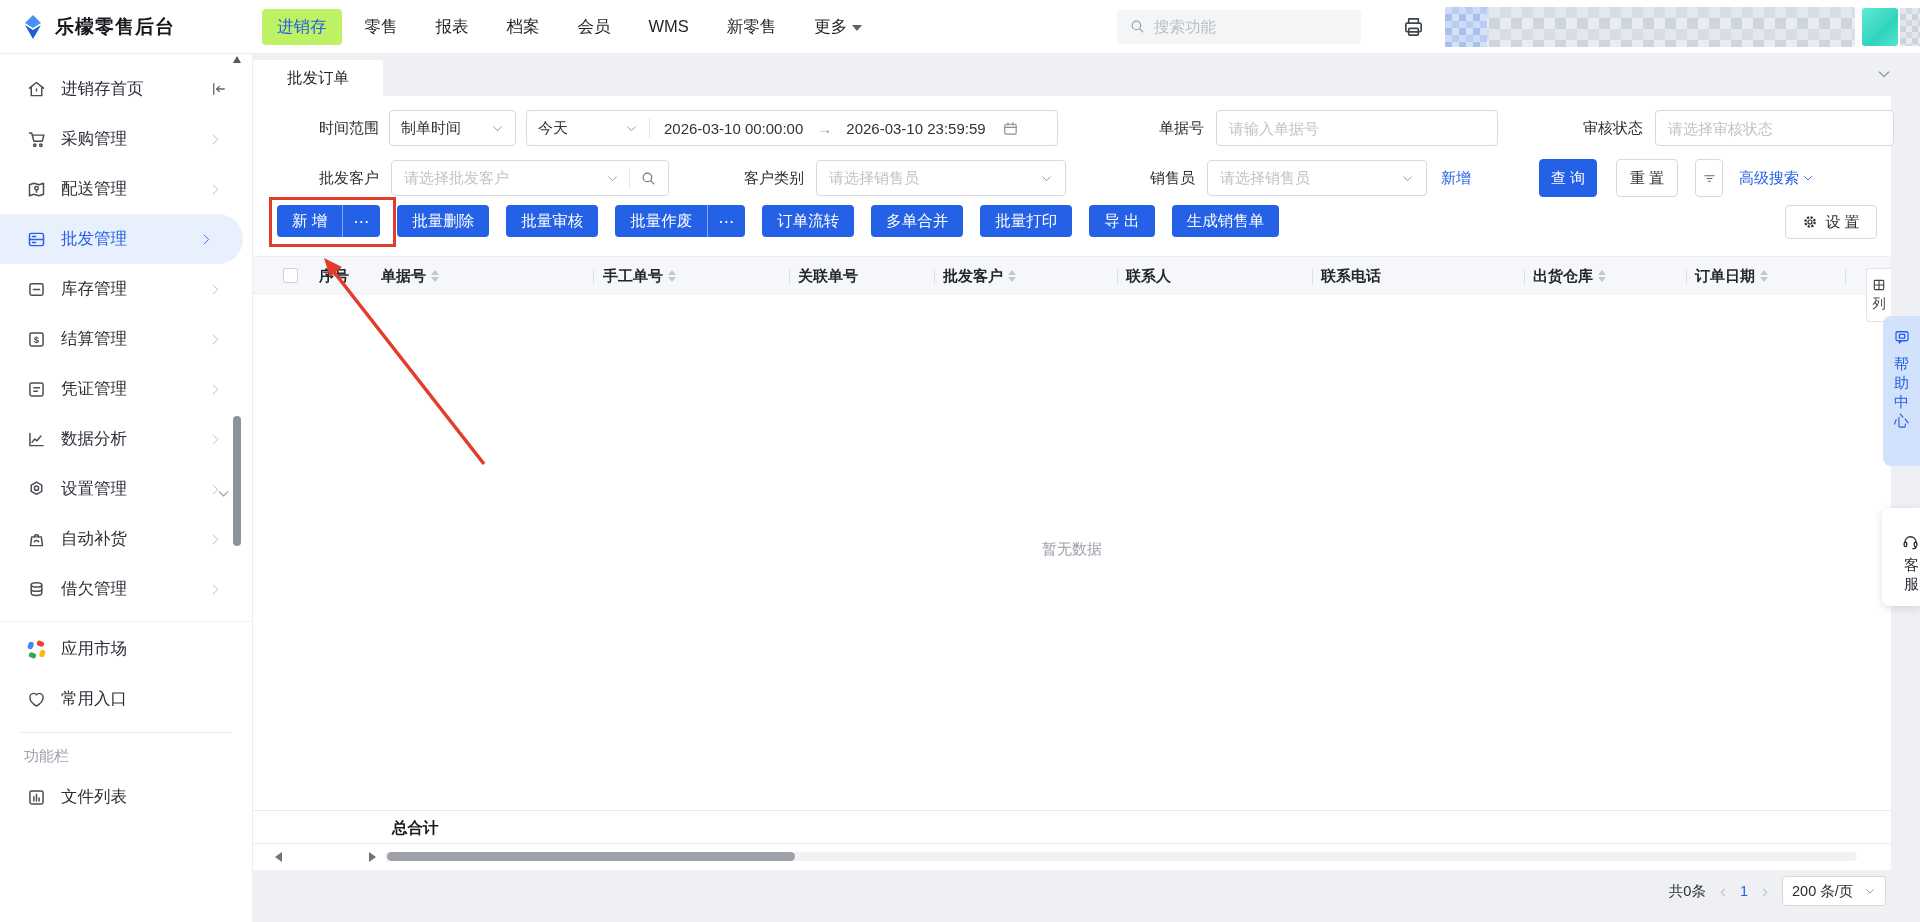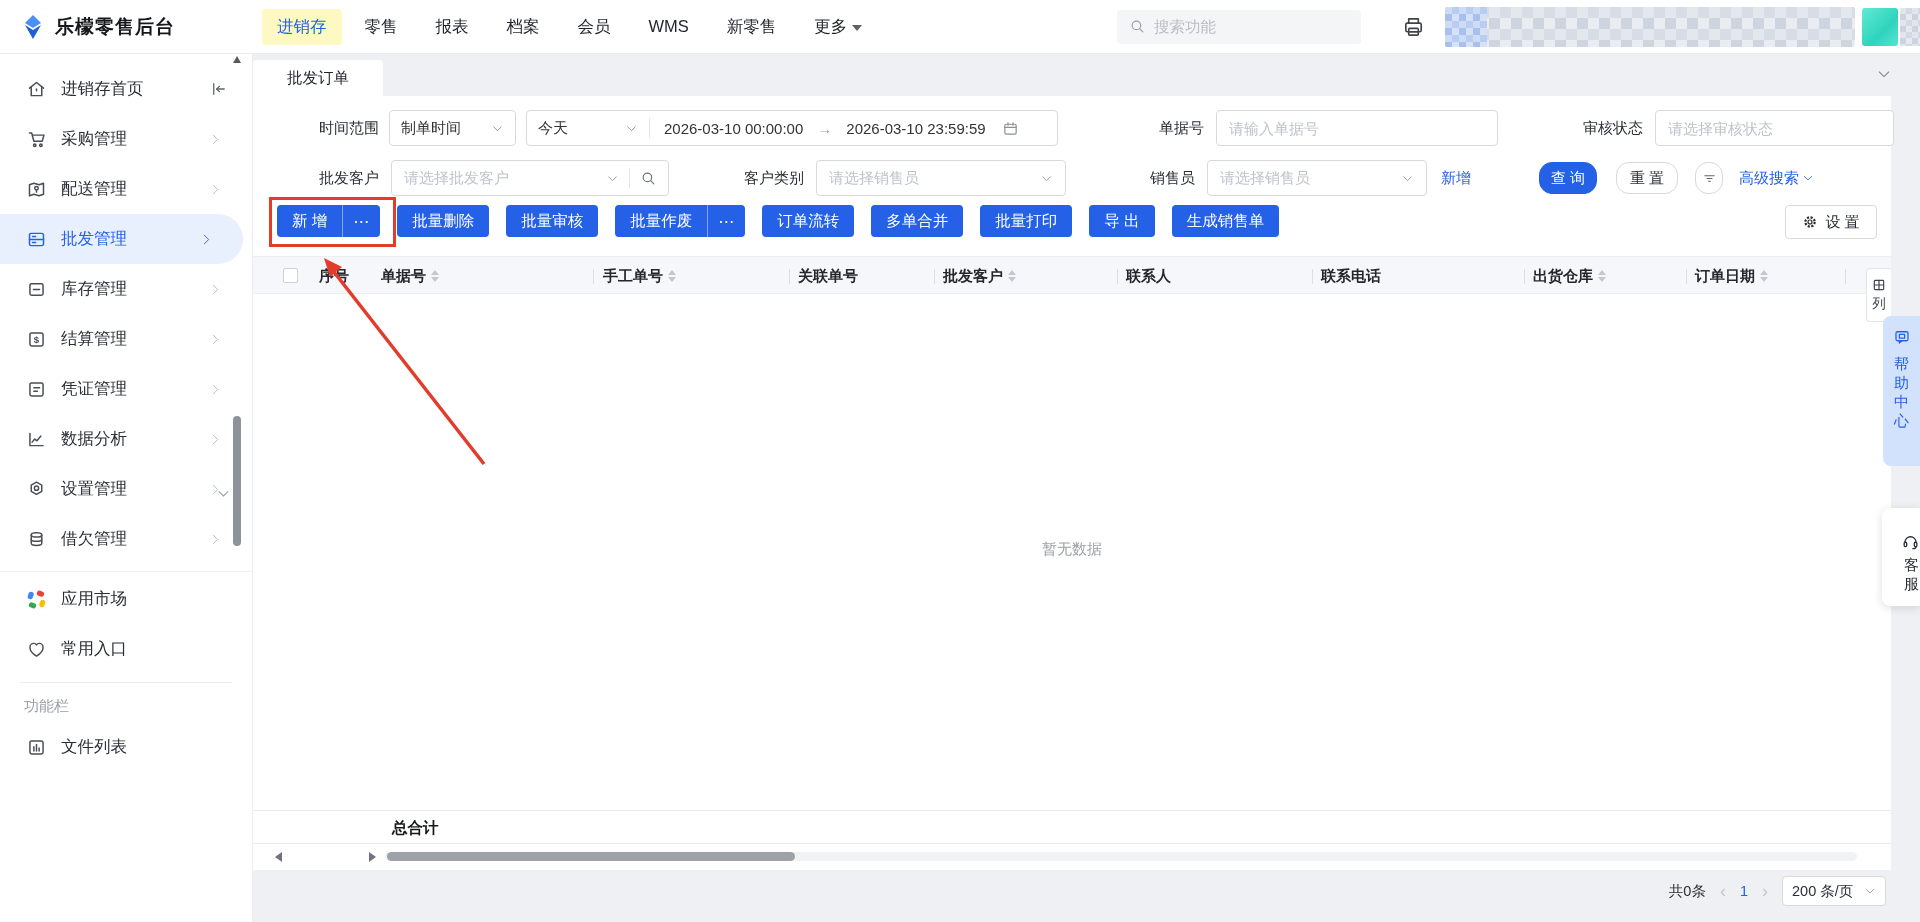--- a/index.html
+++ b/index.html
@@ -8,21 +8,21 @@
   svg.s { fill:none; stroke:currentColor; stroke-width:1.7; stroke-linecap:round; stroke-linejoin:round; display:block; }
   svg { display:block; }
 
   
   .topbar { position:absolute; top:0; left:0; width:1920px; height:54px; background:#fff; border-bottom:1px solid #ebedf0; z-index:30; }
   .tb-abs { position:absolute; top:50%; transform:translateY(-50%); }
   .logo { left:20px; display:flex; align-items:center; gap:9px; }
   .logo-text { font-size:19px; font-weight:bold; color:#17181c; letter-spacing:1px; }
   .mainnav { left:262px; display:flex; align-items:center; gap:8px; }
   .nav-item { font-size:16.5px; color:#1f2329; padding:7px 15px; border-radius:4px; cursor:pointer; display:flex; align-items:center; gap:5px; white-space:nowrap; }
-  .nav-item.active { background:#fef9c3; color:#2461e6; }
+  .nav-item.active { background:#bef264; color:#2461e6; }
   .caret-down { width:0; height:0; border-left:5px solid transparent; border-right:5px solid transparent; border-top:6px solid #5f6368; margin-top:2px; }
   .searchbox { left:1117px; width:244px; height:34px; background:#f4f5f7; border-radius:4px; display:flex; align-items:center; gap:8px; padding:0 12px; color:#9aa0a8; }
   .searchbox input { border:none; outline:none; background:transparent; font-size:15.5px; width:170px; color:#333; }
   .searchbox input::placeholder { color:#b9bec6; }
   .printer { left:1402px; color:#3f434a; cursor:pointer; }
   .mosaic { left:1445px; width:410px; height:40px; background:
       conic-gradient(#d8dce4 25%, #e9ecf1 0 50%, #cfd5df 0 75%, #e3e7ee 0) 0 0 / 22px 22px; border-radius:2px; position:absolute; overflow:hidden; }
   .mosaic:before { content:""; position:absolute; left:0; top:0; width:42px; height:40px; background:conic-gradient(#b9ccf2 25%, #d6e1f6 0 50%, #a9c0ef 0 75%, #cddbf6 0) 0 0/14px 14px; }
   .avatar-blur { left:1862px; width:36px; height:38px; background:linear-gradient(135deg,#63ead6,#2fd3bd 60%,#57e4cf); border-radius:3px; }
   .mosaic2 { left:1900px; width:20px; height:38px; background:conic-gradient(#d4d8e0 25%, #e7eaf0 0 50%, #cdd3dd 0 75%, #e1e5ec 0) 0 0/12px 12px; }
@@ -54,21 +54,21 @@
   .frow { position:absolute; left:0; display:flex; align-items:center; height:36px; padding-left:16px; }
   .frow1 { top:14px; } .frow2 { top:64px; }
   .flabel { font-size:15px; color:#2b2e36; text-align:right; white-space:nowrap; }
   .w110 { width:110px; } .w125 { width:125px; } .w120 { width:120px; }
   .ctrl { height:36px; border:1px solid #d9d9d9; border-radius:4px; background:#fff; display:flex; align-items:center; font-size:15px; color:#333; }
   .ph { color:#bfc3ca; }
   .chev-svg { color:#8a8f98; }
   .vdiv { width:1px; height:20px; background:#e3e5e9; }
   .ctrl input { border:none; outline:none; font-size:15px; color:#333; background:transparent; width:100%; }
   .ctrl input::placeholder { color:#bfc3ca; }
-  .btn { height:32px; border-radius:13px; font-size:15px; display:flex; align-items:center; justify-content:center; cursor:pointer; white-space:nowrap; }
+  .btn { height:38px; border-radius:4px; font-size:15px; display:flex; align-items:center; justify-content:center; cursor:pointer; white-space:nowrap; }
   .btn-blue { background:#2461e6; color:#fff; border:1px solid #2461e6; }
   .btn-plain { background:#fff; color:#2b2e36; border:1px solid #d9d9d9; }
   .link-blue { color:#2461e6; font-size:15px; cursor:pointer; white-space:nowrap; }
 
   
   .toolbar { position:absolute; top:109px; left:24px; display:flex; align-items:center; gap:17px; }
   .tbtn { height:32px; background:#2461e6; border-radius:4px; color:#fff; font-size:15.5px; display:flex; align-items:center; justify-content:center; padding:0 15px; cursor:pointer; white-space:nowrap; }
   .tbtn-split { padding:0; }
   .tbtn-split .seg-main { padding:0 15px; height:100%; display:flex; align-items:center; }
   .tbtn-split .seg-more { padding:0 10px; height:100%; display:flex; align-items:center; border-left:1px solid rgba(255,255,255,.45); font-size:16px; letter-spacing:1px; }
@@ -304,20 +304,35 @@
           </svg>
       </span>
       <span>设置管理</span>
       <span class="chev">
           <svg class="s" width="13" height="13" viewBox="0 0 24 24">
             <path d="M8 4l8 8-8 8"></path>
           </svg>
         </span>
     </div>
 
+    <div class="side-item">
+      <span class="si-ico">
+        <svg class="s" width="21" height="21" viewBox="0 0 24 24">
+            <path d="M6.5 9h11l1.3 10h-13.6z"></path>
+            <path d="M9.5 9a2.5 2.5 0 0 1 5 0"></path>
+            <path d="M9.5 14.5c1.6-1.8 3.4-1.8 5 0"></path>
+          </svg>
+      </span>
+      <span>自动补货</span>
+      <span class="chev">
+          <svg class="s" width="13" height="13" viewBox="0 0 24 24">
+            <path d="M8 4l8 8-8 8"></path>
+          </svg>
+        </span>
+    </div>
 
     <div class="side-item">
       <span class="si-ico">
         <svg class="s" width="21" height="21" viewBox="0 0 24 24">
             <ellipse cx="12" cy="6.8" rx="6" ry="2.4"></ellipse>
             <path d="M6 6.8v9.6c0 1.4 2.7 2.5 6 2.5s6-1.1 6-2.5V6.8"></path>
             <path d="M6 11.6c0 1.4 2.7 2.5 6 2.5s6-1.1 6-2.5"></path>
           </svg>
       </span>
       <span>借欠管理</span>

